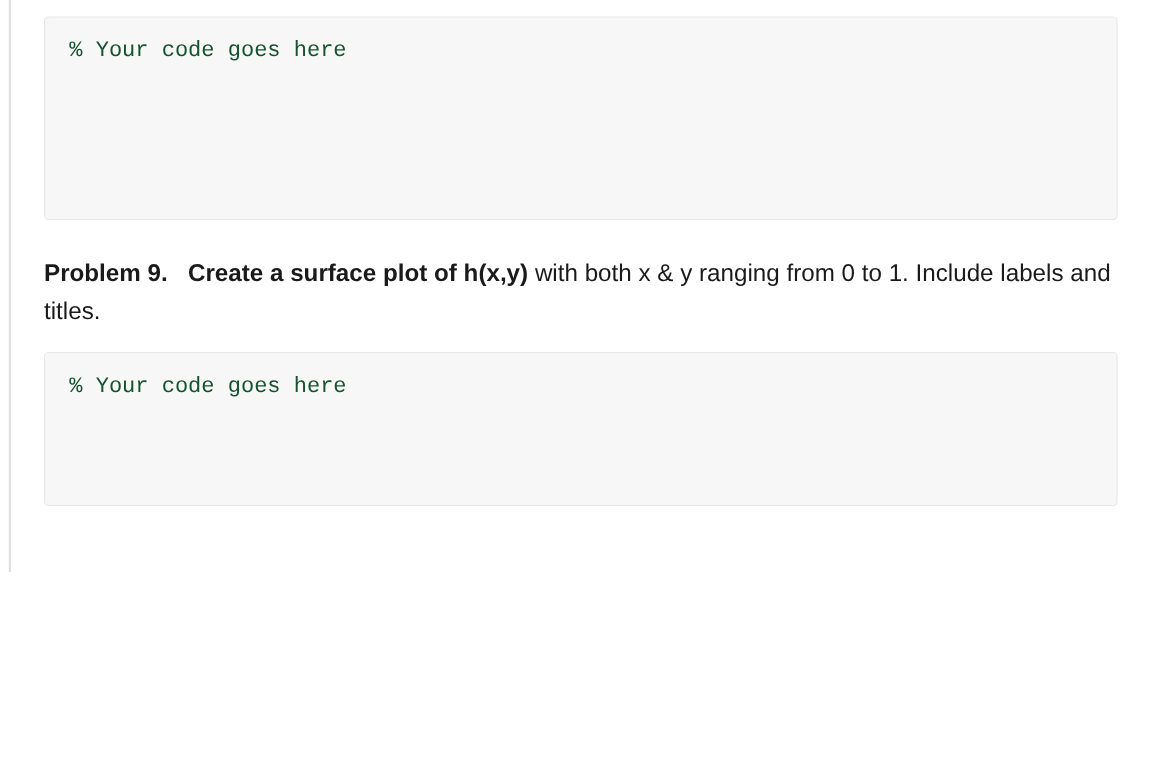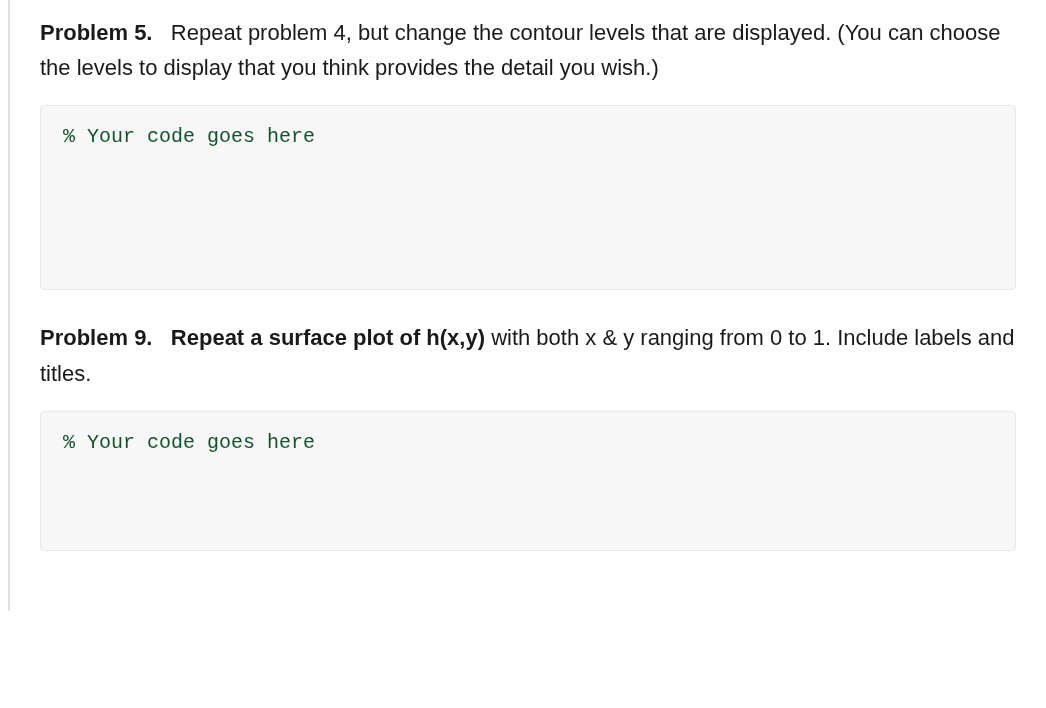--- a/index.html
+++ b/index.html
@@ -49,30 +49,27 @@
     .code-comment {
       color: #14532d;
     }
   </style>
 </head>
 <body>
 
 <div class="container">
 
   <div class="problem-block">
-    <p class="problem-text">
-      <span class="problem-label">Problem 5.</span>&nbsp;&nbsp;&nbsp;<span>Repeat problem 4, but change the contour levels that are displayed.  (You can choose the levels to display that you think provides the detail you wish.)</span>
-    </p>
     <div class="code-block">
       <span class="code-comment">% Your code goes here</span>
     </div>
   </div>
 
   <div class="problem-block">
     <p class="problem-text">
-      <span class="problem-label">Problem 9.</span>&nbsp;&nbsp;&nbsp;<span class="problem-title-bold">Repeat a surface plot of h(x,y)</span><span> with both x &amp; y ranging from 0 to 1.  Include labels and titles.</span>
+      <span class="problem-label">Problem 9.</span>&nbsp;&nbsp;&nbsp;<span class="problem-title-bold">Create a surface plot of h(x,y)</span><span> with both x &amp; y ranging from 0 to 1.  Include labels and titles.</span>
     </p>
     <div class="code-block short">
       <span class="code-comment">% Your code goes here</span>
     </div>
   </div>
 
 </div>
 
 </body></html>

